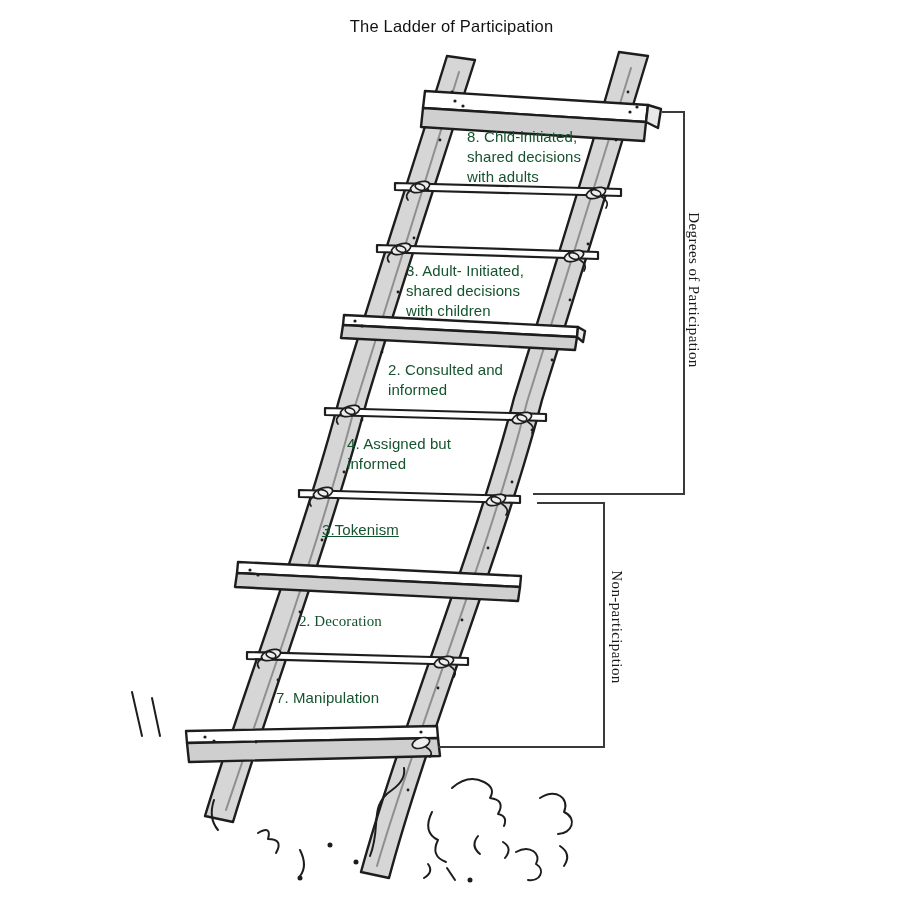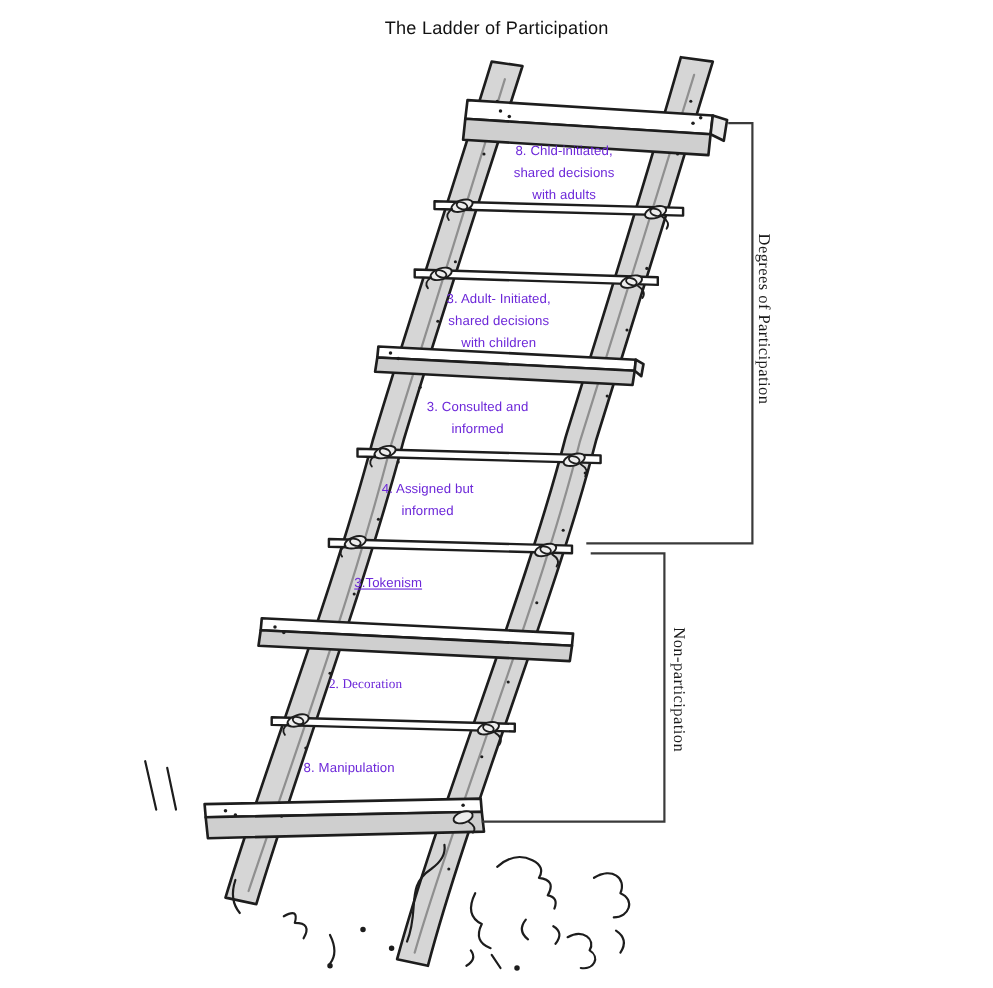--- a/index.html
+++ b/index.html
@@ -6,22 +6,22 @@
   .stage{
     position:relative;width:903px;height:898px;background:#ffffff;
     overflow:hidden;font-family:"Liberation Sans",sans-serif;margin:0 auto;
   }
   .title{
     position:absolute;top:17px;left:0;width:100%;text-align:center;
     font-size:16.5px;color:#121212;letter-spacing:.2px;
   }
   svg.art{position:absolute;left:0;top:0;}
   .rung-label{
-    position:absolute;font-size:12px;line-height:20px;color:#6d28d9;
-    white-space:pre-line;letter-spacing:.1px;text-align:center;
+    position:absolute;font-size:15px;line-height:20px;color:#14532d;
+    white-space:pre-line;letter-spacing:.1px;
   }
   .vlabel{
     position:absolute;font-family:"Liberation Serif",serif;font-size:15px;
     color:#1a1a1a;text-align:center;letter-spacing:.4px;
     transform:rotate(90deg);height:18px;line-height:18px;
   }
   .vlabel.degrees{width:180px;left:604px;top:281px;}
   .vlabel.nonpart{width:140px;left:547px;top:618px;}
 </style>
 </head>
@@ -190,24 +190,24 @@
       <path d="M537,503 L604,503 L604,747 L438,747"></path>
     </g>
   </svg>
 
   <div class="rung-label" style="left:467px;top:127px;">8. Chld-initiated,
 shared decisions
 with adults</div>
   <div class="rung-label" style="left:406px;top:261px;">3. Adult- Initiated,
 shared decisions
 with children</div>
-  <div class="rung-label" style="left:388px;top:360px;">3. Consulted and
+  <div class="rung-label" style="left:388px;top:360px;">2. Consulted and
 informed</div>
   <div class="rung-label" style="left:347px;top:434px;">4. Assigned but
 informed</div>
   <div class="rung-label" style="left:322px;top:520px;text-decoration:underline;">3.Tokenism</div>
   <div class="rung-label" style="left:299px;top:611px;font-family:Liberation Serif, serif;">2. Decoration</div>
-  <div class="rung-label" style="left:276px;top:688px;">8. Manipulation</div>
+  <div class="rung-label" style="left:276px;top:688px;">7. Manipulation</div>
 
   <div class="vlabel degrees">Degrees of Participation</div>
   <div class="vlabel nonpart">Non-participation</div>
 
 </div>
 
 </body></html>

